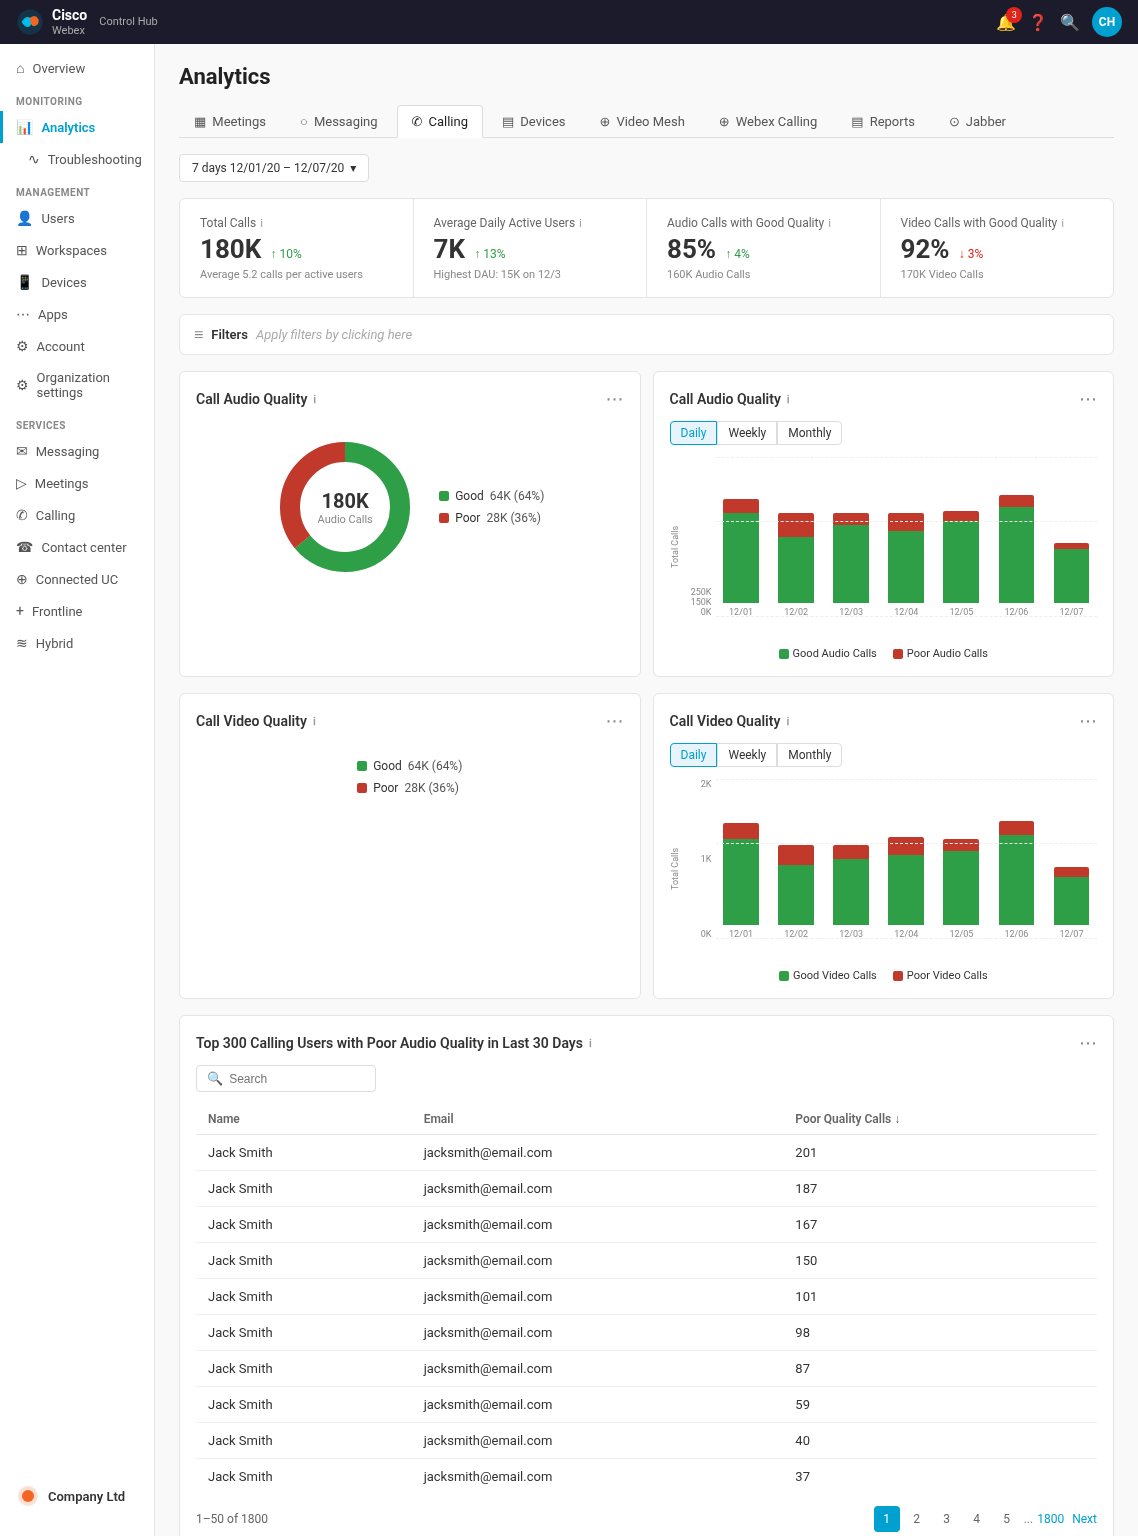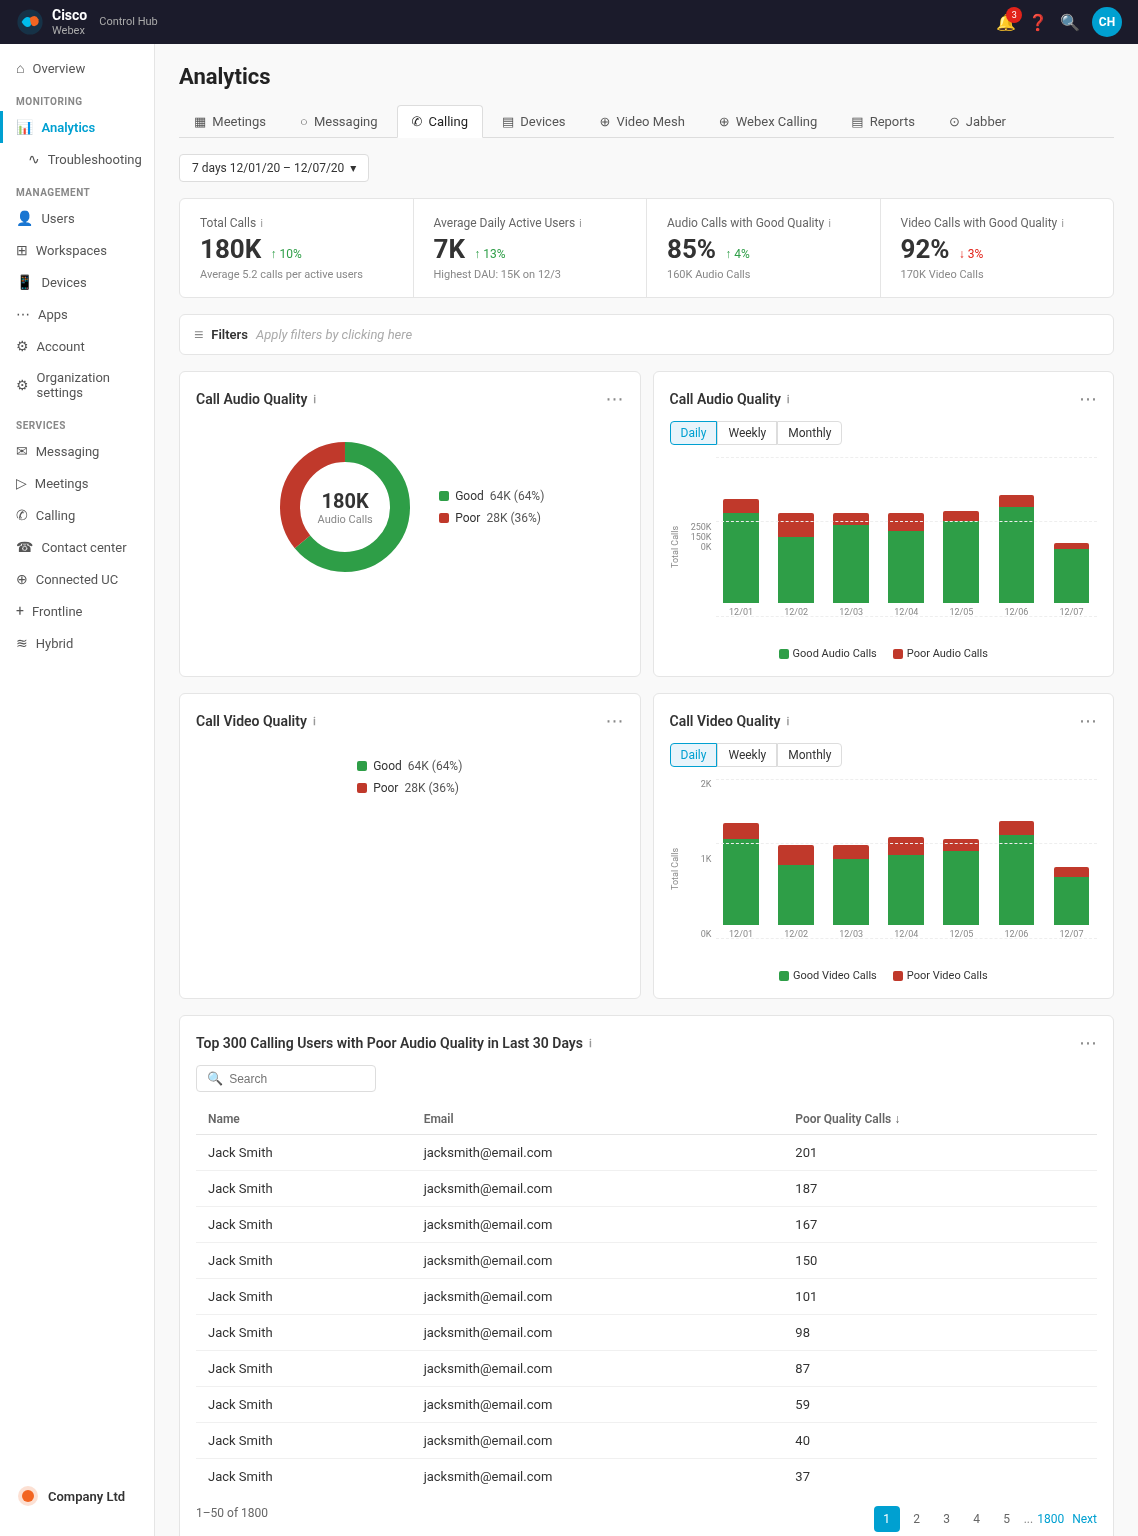--- a/index.html
+++ b/index.html
@@ -89,21 +89,21 @@
     .table-card-title { font-size: 14px; font-weight: 600; display: flex; align-items: center; gap: 6px; }
     .search-box { display: flex; align-items: center; gap: 6px; border: 1px solid #ddd; border-radius: 4px; padding: 5px 10px; width: 180px; }
     .search-box input { border: none; outline: none; font-size: 12px; width: 100%; }
 
     table { width: 100%; border-collapse: collapse; }
     thead th { text-align: left; padding: 8px 12px; font-size: 12px; color: #666; border-bottom: 1px solid #e5e5e5; font-weight: 600; }
     tbody td { padding: 10px 12px; font-size: 13px; border-bottom: 1px solid #f0f0f0; }
     tbody tr:last-child td { border-bottom: none; }
 
     
-    .pagination { display: flex; align-items: flex-start; justify-content: space-between; padding: 12px 0 0; font-size: 12px; color: #666; }
+    .pagination { display: flex; align-items: center; justify-content: space-between; padding: 12px 0 0; font-size: 12px; color: #666; }
     .pagination-pages { display: flex; align-items: center; gap: 4px; }
     .page-btn { width: 26px; height: 26px; display: flex; align-items: center; justify-content: center; border-radius: 4px; cursor: pointer; font-size: 12px; }
     .page-btn.active { background: #00a0d1; color: white; }
     .page-dots { color: #888; }
     .page-link { color: #00a0d1; cursor: pointer; }
 
     
     ::-webkit-scrollbar { width: 6px; }
     ::-webkit-scrollbar-thumb { background: #ccc; border-radius: 3px; }
   </style>
@@ -372,21 +372,21 @@
         </div>
         <div style="display:flex;align-items:stretch;">
           <div style="font-size:9px;color:#888;writing-mode:vertical-rl;transform:rotate(180deg);text-align:center;margin-right:4px;">Total Calls</div>
           <div style="flex:1;position:relative;">
             <div style="position:absolute;left:0;right:0;top:0;bottom:20px;pointer-events:none;">
               <div style="position:absolute;top:0;left:32px;right:0;border-top:1px dashed #eee;"></div>
               <div style="position:absolute;top:40%;left:32px;right:0;border-top:1px dashed #eee;"></div>
               <div style="position:absolute;bottom:0;left:32px;right:0;border-top:1px dashed #eee;"></div>
             </div>
             <div style="display:flex;height:180px;">
-              <div style="width:32px;display:flex;flex-direction:column;justify-content:center;font-size:9px;color:#888;text-align:right;padding-right:4px;padding-bottom:20px;">
+              <div style="width:32px;display:flex;flex-direction:column;justify-content:flex-end;font-size:9px;color:#888;text-align:right;padding-right:4px;padding-bottom:20px;">
                 <span>250K</span>
                 <span>150K</span>
                 <span>0K</span>
               </div>
               <div style="flex:1;display:flex;align-items:flex-end;gap:4px;padding-bottom:20px;">
                 <div style="flex:1;display:flex;flex-direction:column;align-items:center;height:100%;justify-content:flex-end;">
                   <div style="width:70%;display:flex;flex-direction:column;">
                     <div style="background:#c0392b;height:14px;border-radius:2px 2px 0 0;"></div>
                     <div style="background:#2e9e47;height:90px;"></div>
                   </div>

